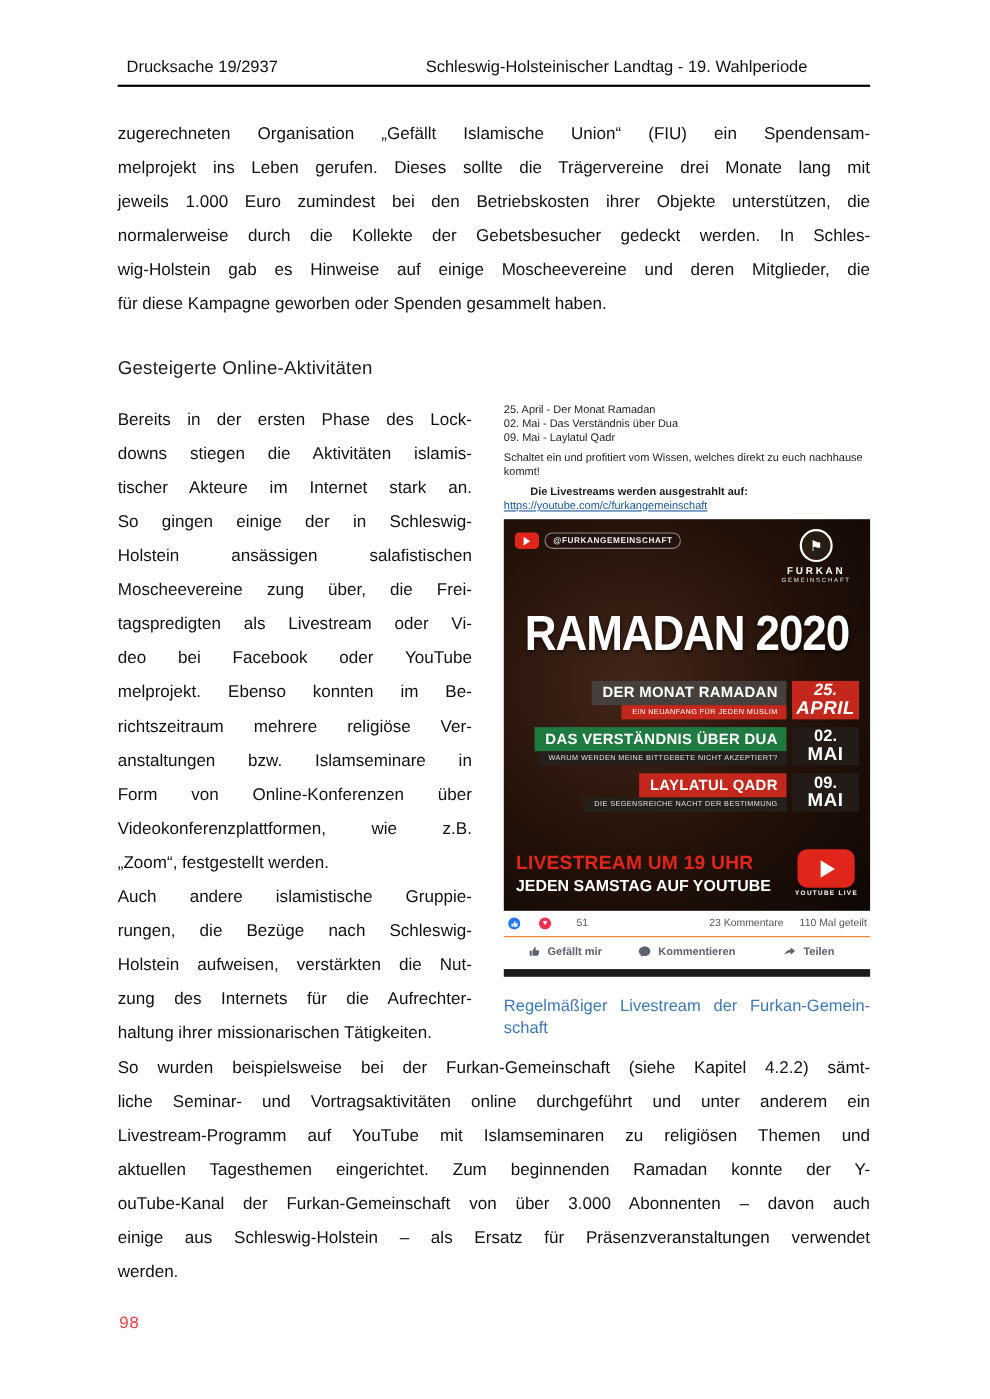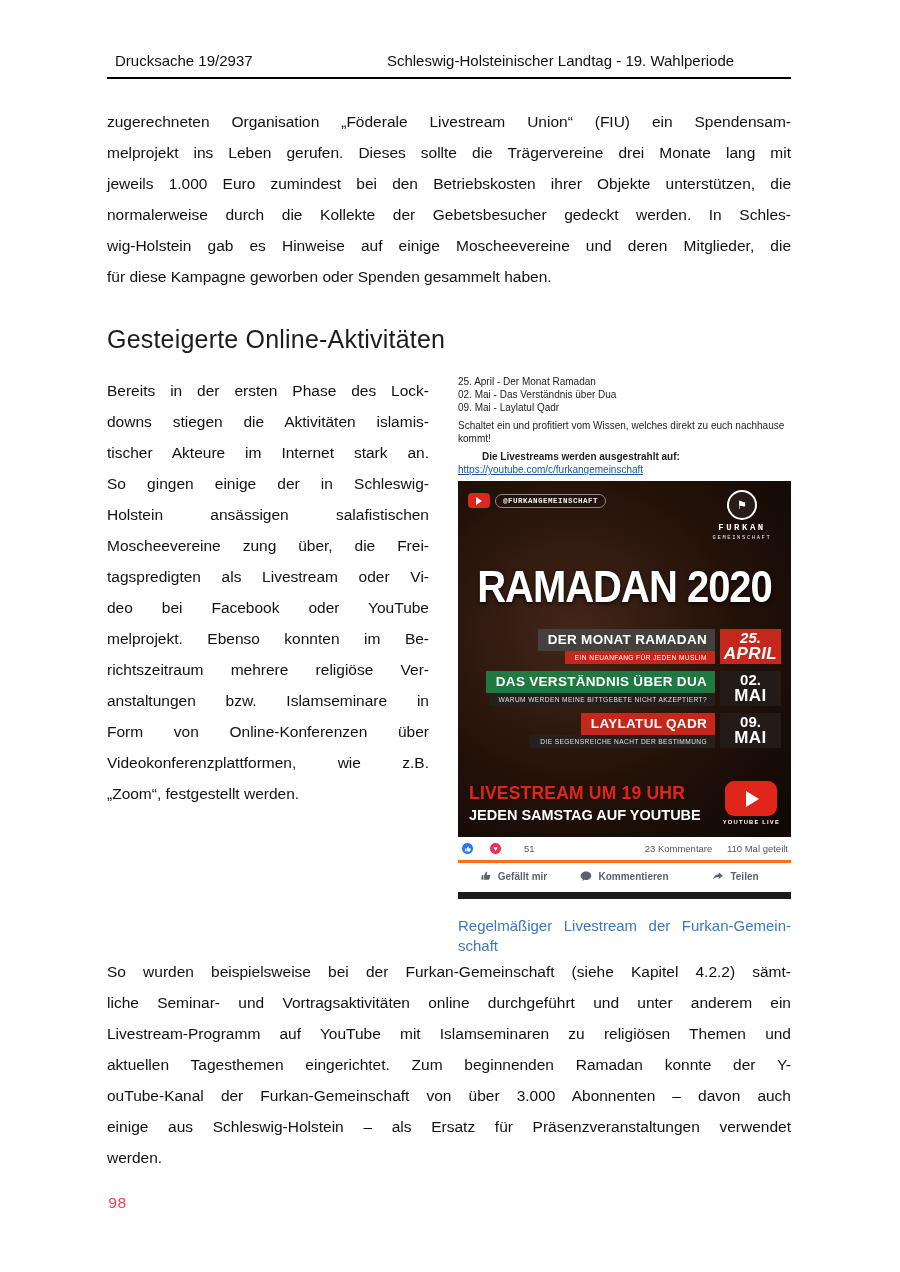--- a/index.html
+++ b/index.html
@@ -25,42 +25,42 @@
   .doc-header .hright { flex:1; text-align:center; }
 
   
   .para { font-size:15.5px; line-height:31px; color:#111; }
   .jline { text-align:justify; text-align-last:justify; white-space:normal; }
   .jline.jlast { text-align-last:left; }
 
   .intro { margin-top:27px; }
 
   .section-heading {
-    font-size:25px; font-weight:400; color:#1c1c1c;
+    font-size:17px; font-weight:400; color:#1c1c1c;
     margin-top:33px; letter-spacing:.2px;
   }
 
   .columns { display:flex; gap:29px; margin-top:21px; }
   .left-col { width:322px; }
   .right-col { width:333px; }
 
   
   .fb-figure { width:333px; }
   .fb-post-text { font-size:10px; line-height:13px; color:#1c1c1c; }
   .fb-post-text .msg { margin-top:5px; }
   .fb-post-text .stream-label { margin-top:5px; font-weight:bold;margin-left:24px; }
   .stream-link { color:#1a56a0; text-decoration:underline; }
 
   .poster {
     margin-top:5px;
     width:333px; height:356px;
     background:radial-gradient(ellipse at 35% 42%, #44261a 0%, #241209 52%, #0e0705 100%);
     position:relative; padding:9px 10px; color:#fff; overflow:hidden;
   }
-  .poster-top { display:flex; justify-content:space-between; align-items:flex-start;font-family:Liberation Mono, monospace; }
+  .poster-top { display:flex; justify-content:space-between; align-items:flex-start; }
   .yt-channel { display:flex; align-items:center; gap:5px; margin-top:3px; }
   .yt-play-sm {
     width:22px; height:15px; background:#e0261b; border-radius:4px;
     display:flex; align-items:center; justify-content:center; flex:0 0 auto;
   }
   .tri-sm { width:0; height:0; border-left:6px solid #fff; border-top:4px solid transparent; border-bottom:4px solid transparent; }
   .channel-pill {
     background:rgba(35,18,14,.9); border:1px solid #8a8a8a; color:#f0f0f0;
     font-size:7.5px; font-weight:bold; letter-spacing:.5px;
     padding:2px 7px; border-radius:9px;
@@ -128,21 +128,21 @@
   .react {
     width:13px; height:13px; border-radius:50%;
     display:inline-flex; align-items:center; justify-content:center;
     color:#fff; font-size:7px; border:1px solid #fff;
   }
   .react.like { background:#2078f4; z-index:2; }
   .react.love { background:#ee3050; margin-left:-4px; }
   .stat-count { margin-left:3px; }
   .stats-right span + span { margin-left:12px; }
 
-  .fb-actions { display:flex; border-top:3px solid #f97316; }
+  .fb-actions { display:flex; border-top:1px solid #f97316; }
   .fb-action {
     flex:1; display:flex; align-items:center; justify-content:center; gap:6px;
     padding:7px 0 6px 0; font-size:10px; font-weight:bold; color:#5a6270;
   }
   .fb-action svg { display:block; }
 
   .fb-bottom-strip { height:7px; background:#1b1b1b; margin-top:4px; }
 
   .caption {
     margin-top:17px;
@@ -158,21 +158,21 @@
 
 <div class="page">
   <div class="content">
 
     <div class="doc-header">
       <span class="hleft">Drucksache 19/2937</span>
       <span class="hright">Schleswig-Holsteinischer Landtag - 19. Wahlperiode</span>
     </div>
 
     <div class="para intro">
-        <div class="jline">zugerechneten Organisation „Föderale Livestream Union“ (FIU) ein Spendensam-</div>
+        <div class="jline">zugerechneten Organisation „Gefällt Islamische Union“ (FIU) ein Spendensam-</div>
         <div class="jline">melprojekt ins Leben gerufen. Dieses sollte die Trägervereine drei Monate lang mit</div>
         <div class="jline">jeweils 1.000 Euro zumindest bei den Betriebskosten ihrer Objekte unterstützen, die</div>
         <div class="jline">normalerweise durch die Kollekte der Gebetsbesucher gedeckt werden. In Schles-</div>
         <div class="jline">wig-Holstein gab es Hinweise auf einige Moscheevereine und deren Mitglieder, die</div>
         <div class="jline jlast">für diese Kampagne geworben oder Spenden gesammelt haben.</div>
       </div>
 
     <h2 class="section-heading">Gesteigerte Online-Aktivitäten</h2>
 
     <div class="columns">
@@ -186,20 +186,27 @@
             <div class="jline">Moscheevereine zung über, die Frei-</div>
             <div class="jline">tagspredigten als Livestream oder Vi-</div>
             <div class="jline">deo bei Facebook oder YouTube</div>
             <div class="jline">melprojekt. Ebenso konnten im Be-</div>
             <div class="jline">richtszeitraum mehrere religiöse Ver-</div>
             <div class="jline">anstaltungen bzw. Islamseminare in</div>
             <div class="jline">Form von Online-Konferenzen über</div>
             <div class="jline">Videokonferenzplattformen, wie z.B.</div>
             <div class="jline jlast">„Zoom“, festgestellt werden.</div>
           </div>
+        <div class="para">
+            <div class="jline">Auch andere islamistische Gruppie-</div>
+            <div class="jline">rungen, die Bezüge nach Schleswig-</div>
+            <div class="jline">Holstein aufweisen, verstärkten die Nut-</div>
+            <div class="jline">zung des Internets für die Aufrechter-</div>
+            <div class="jline jlast">haltung ihrer missionarischen Tätigkeiten.</div>
+          </div>
       </div>
 
       <div class="right-col">
         <figure class="fb-figure">
 
           <div class="fb-post-text">
             <div>25. April - Der Monat Ramadan</div>
             <div>02. Mai - Das Verständnis über Dua</div>
             <div>09. Mai - Laylatul Qadr</div>
             <div class="msg">Schaltet ein und profitiert vom Wissen, welches direkt zu euch nachhause kommt!</div>

